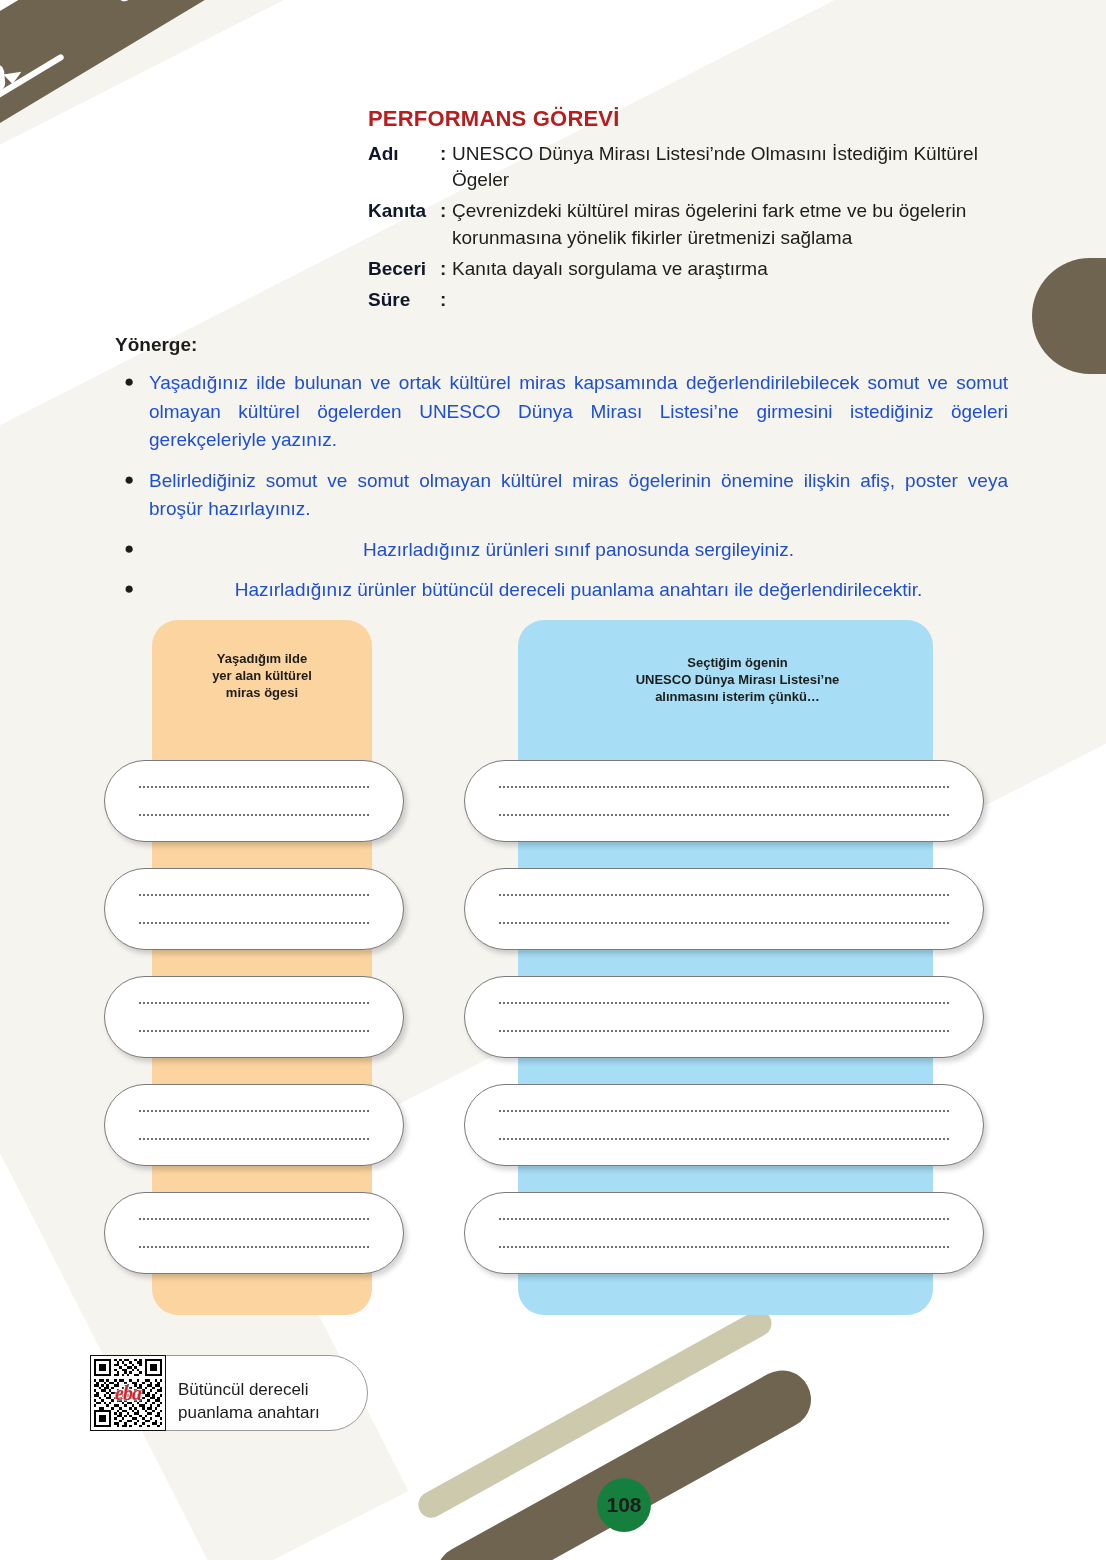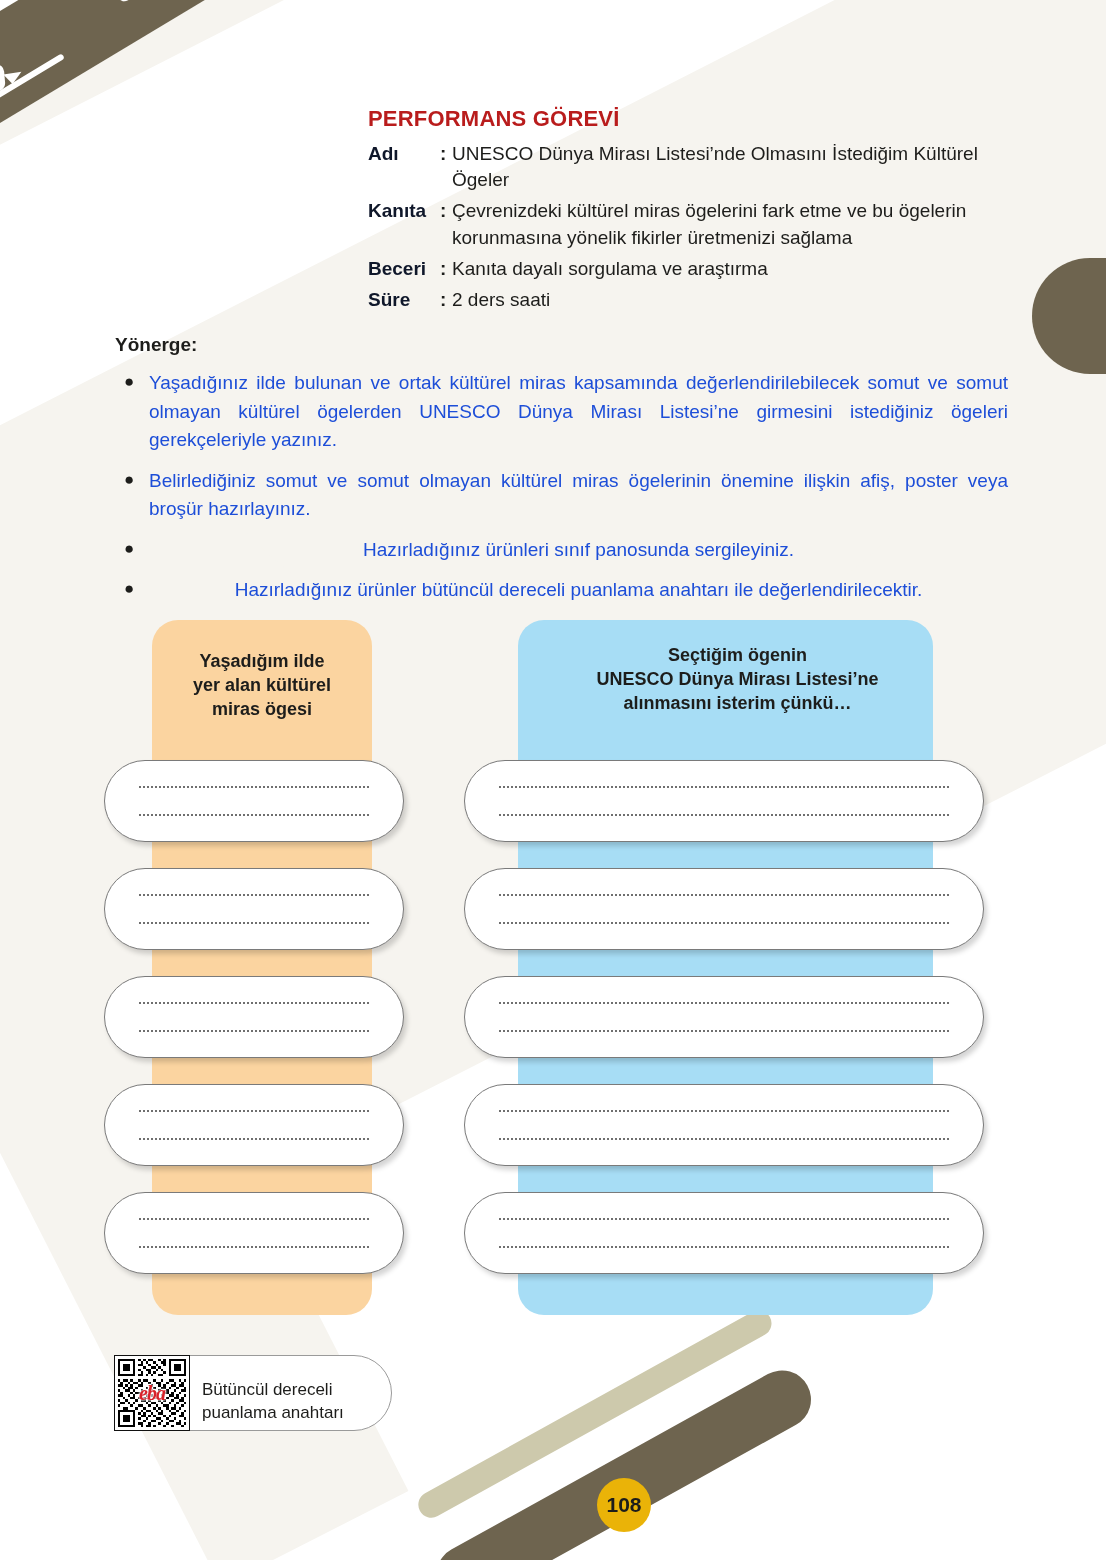--- a/index.html
+++ b/index.html
@@ -237,36 +237,36 @@
     left: 518px;
     top: 0;
     width: 415px;
     height: 695px;
     background: #A7DDF5;
   }
 
   .col-head {
     position: absolute;
     text-align: center;
-    font-size: 18px;
+    font-size: 13px;
     font-weight: bold;
     color: #1d1d1b;
     line-height: 1.32;
     z-index: 6;
   }
 
   .col-head.left {
     left: 152px;
     top: 30px;
     width: 220px;
   }
 
   .col-head.right {
     left: 518px;
-    top: 24px;
+    top: 34px;
     width: 415px;
     padding-left: 24px;
   }
 
   .answer-box {
     position: absolute;
     background: #ffffff;
     border: 1.6px solid #7a7a7a;
     border-radius: 44px;
     box-shadow: 3px 4px 5px rgba(0,0,0,0.17);
@@ -282,21 +282,21 @@
 
   .dotline {
     height: 1px;
     border-bottom: 2.5px dotted #6f6f6f;
     margin: 13px 6px;
   }
 
   
   .qr-block {
     position: absolute;
-    left: 114px;
+    left: 90px;
     top: 1355px;
     width: 278px;
     height: 94px;
     z-index: 6;
   }
 
   .qr-pill {
     position: absolute;
     left: 0;
     top: 0;
@@ -369,21 +369,21 @@
     transform-origin: left center;
     z-index: 3;
   }
 
   .page-number-circle {
     position: absolute;
     left: 597px;
     top: 1478px;
     width: 54px;
     height: 54px;
-    background: #eab308;
+    background: #15803d;
     border-radius: 50%;
     display: flex;
     align-items: center;
     justify-content: center;
     font-size: 21px;
     font-weight: bold;
     color: #1d1d1b;
     z-index: 6;
   }
 </style>
@@ -428,21 +428,20 @@
 
     <div class="info-row">
       <div class="info-label">Beceri</div>
       <div class="info-colon">:</div>
       <div class="info-value">Kanıta dayalı sorgulama ve araştırma</div>
     </div>
 
     <div class="info-row">
       <div class="info-label">Süre</div>
       <div class="info-colon">:</div>
-      <div class="info-value">2 ders saati</div>
     </div>
   </div>
 
   <div class="yonerge-block">
     <div class="yonerge-title">Yönerge:</div>
 
     <div class="bullet-item">
       <div class="bullet-dot">●</div>
       <div class="bullet-text">Yaşadığınız ilde bulunan ve ortak kültürel miras kapsamında değerlendirilebilecek somut ve somut olmayan kültürel ögelerden UNESCO Dünya Mirası Listesi’ne girmesini istediğiniz ögeleri gerekçeleriyle yazınız.</div>
     </div>

